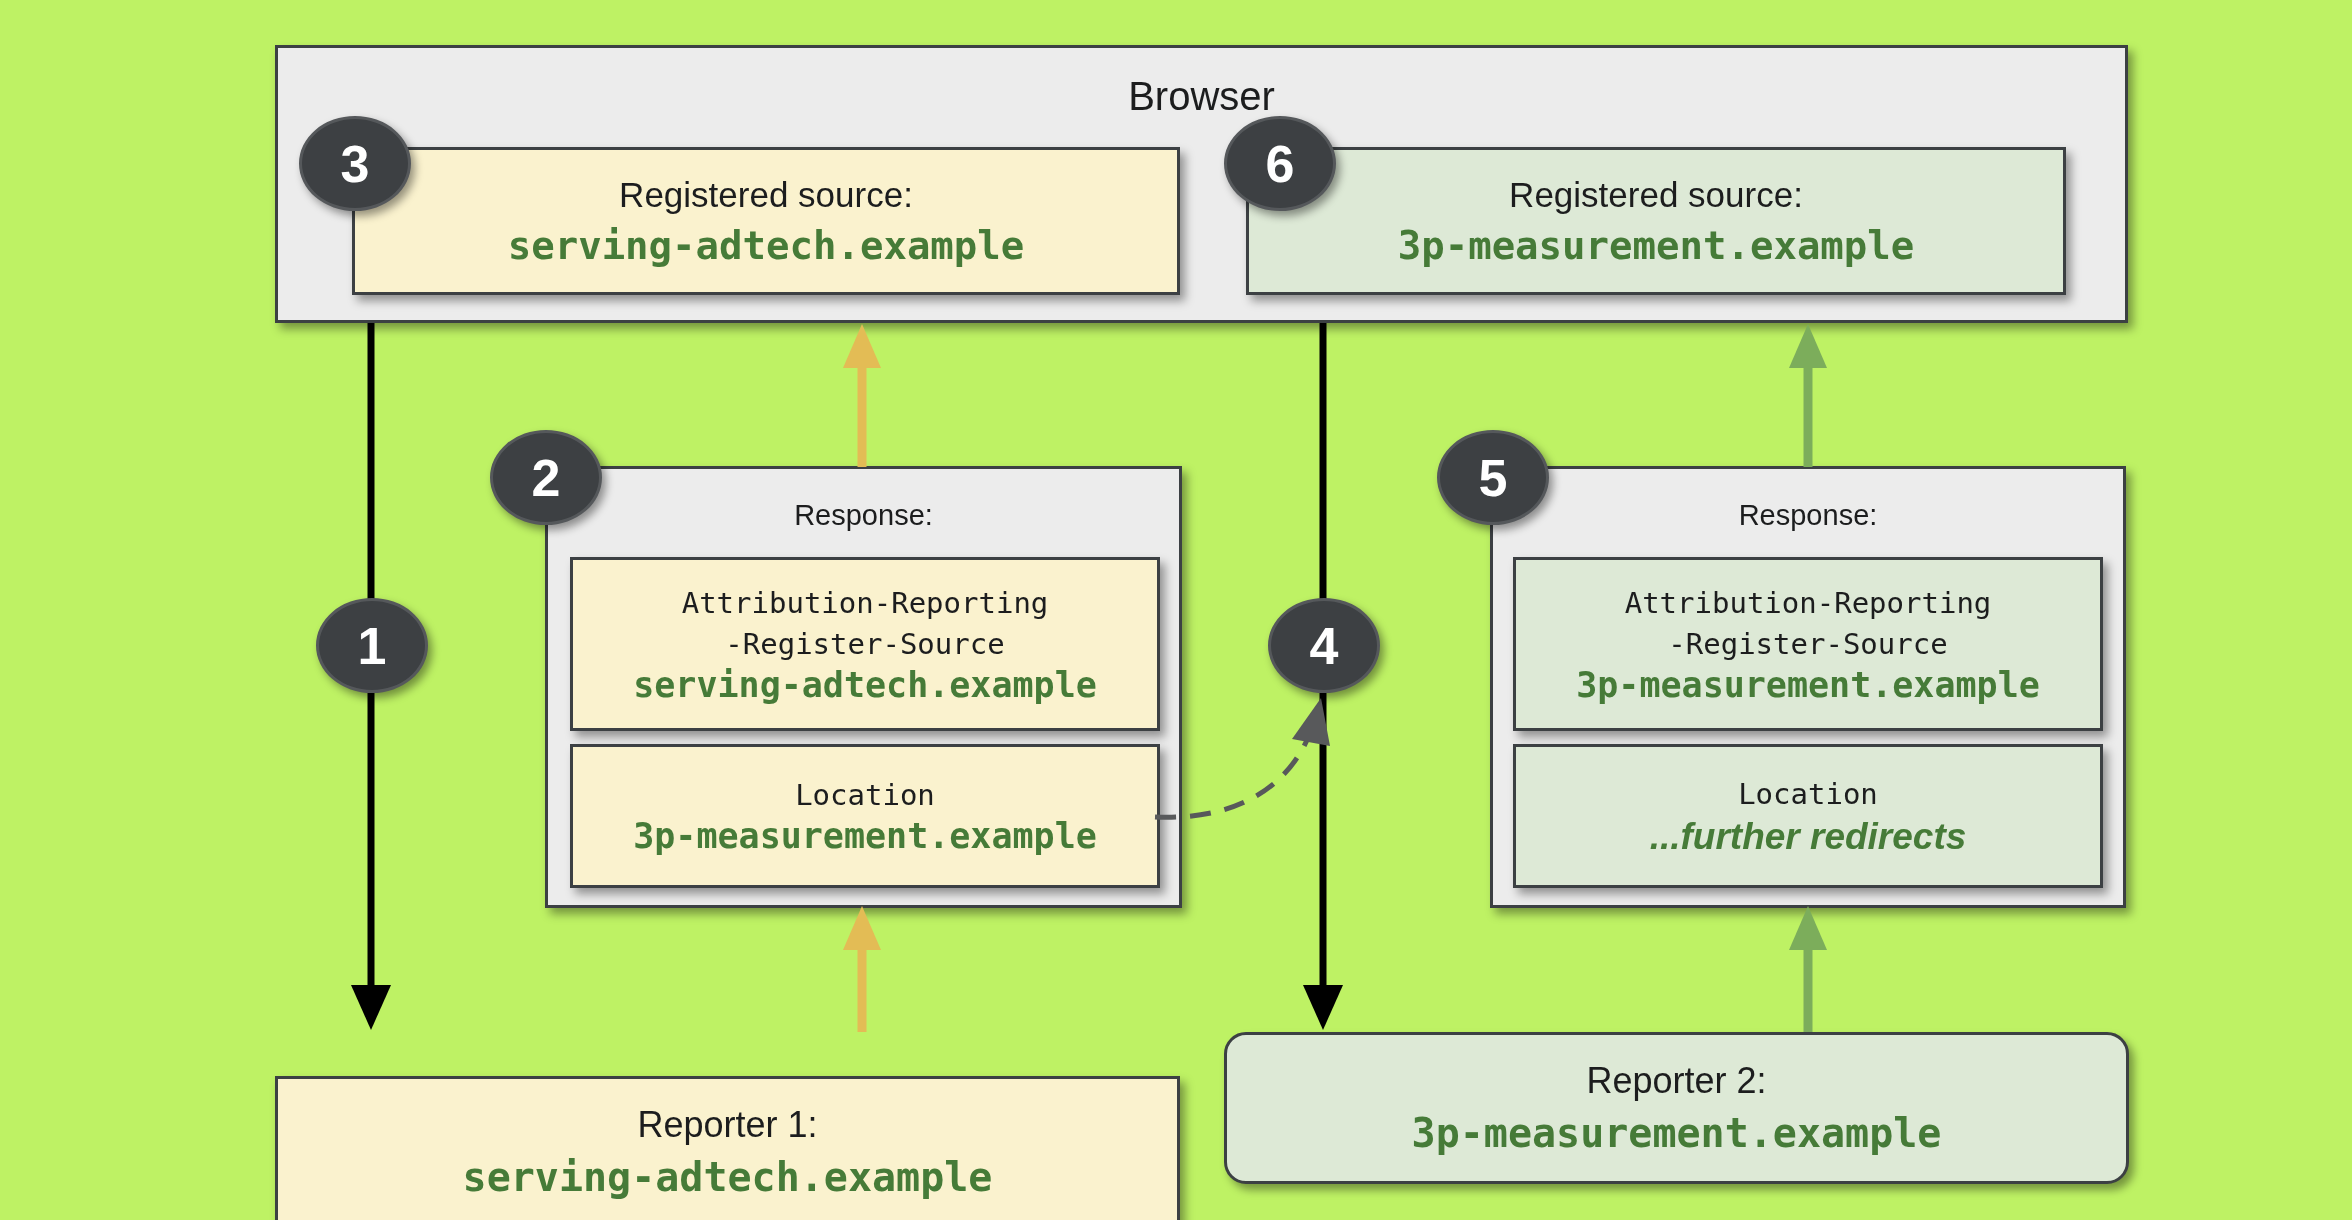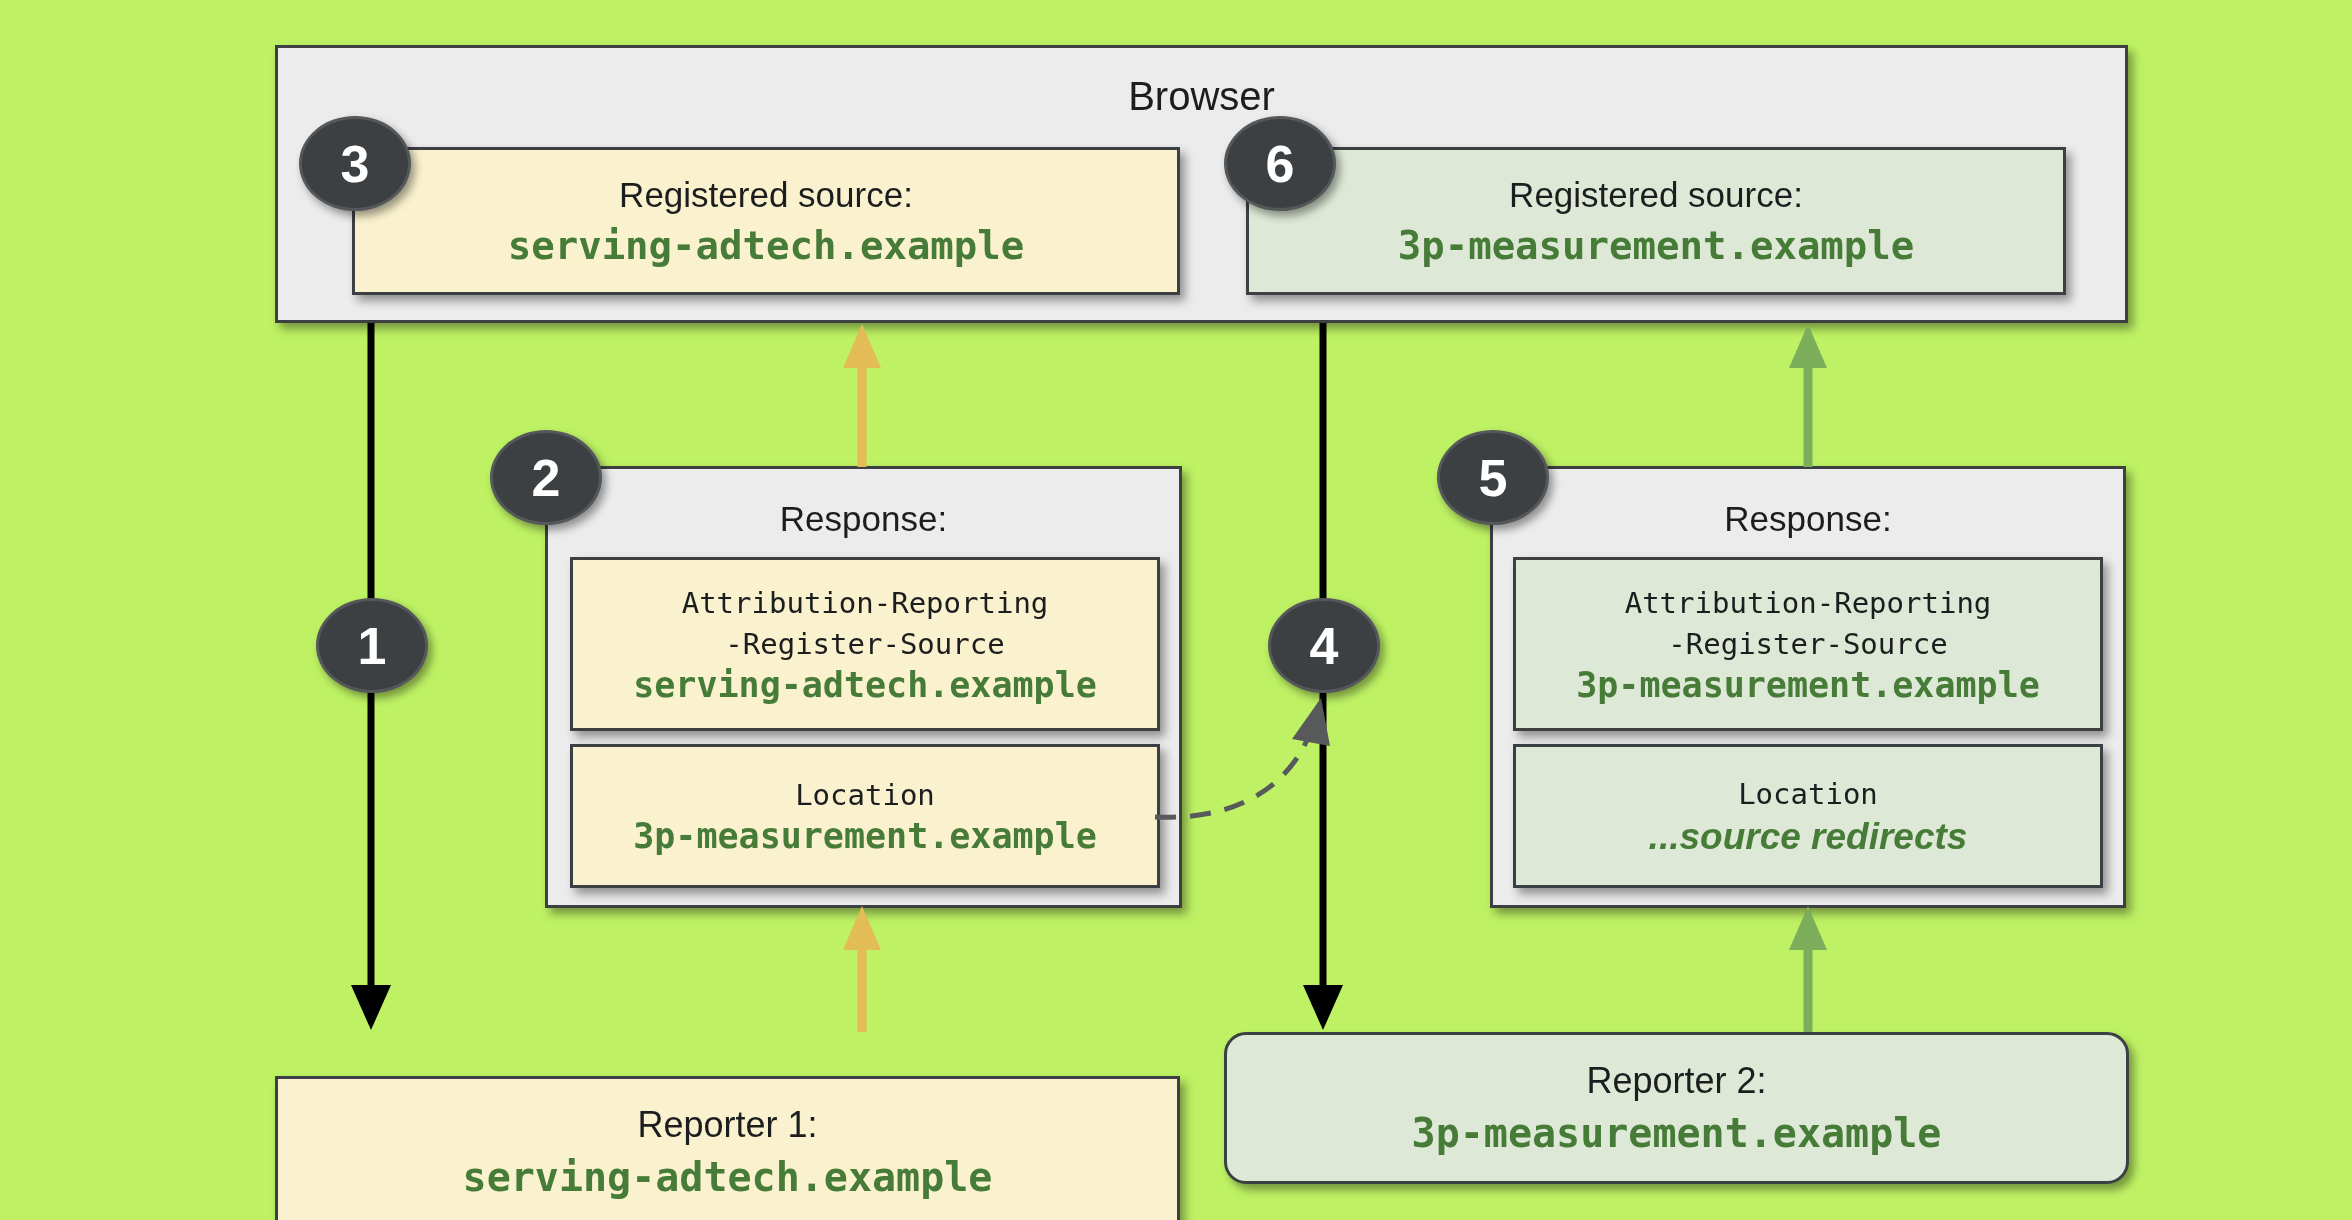--- a/index.html
+++ b/index.html
@@ -24,21 +24,21 @@
   .box{position:absolute;box-sizing:border-box;border:3px solid var(--border);}
   .shadow{box-shadow:5px 6px 9px rgba(0,0,0,0.38);}
   .panel{background:var(--panel-fill);}
   .yellow{background:var(--yellow-fill);}
   .green{background:var(--green-fill);}
   .center-col{display:flex;flex-direction:column;align-items:center;justify-content:center;text-align:left;height:100%;}
   .sans-label{font-size:35px;color:var(--text);}
   .domain{font-family:"DejaVu Sans Mono",monospace;font-size:39px;font-weight:700;color:var(--green-text);margin-top:8px;}
   .panel-title{position:absolute;left:0;right:0;text-align:center;color:var(--text);}
   .browser-title{top:26px;font-size:40px;}
-  .response-title{top:30px;font-size:35px;}
+  .response-title{top:30px;font-size:29px;}
   .code-line{font-family:"DejaVu Sans Mono",monospace;font-size:29px;line-height:41px;color:var(--text);}
   .code-domain{font-family:"DejaVu Sans Mono",monospace;font-size:35px;line-height:41px;font-weight:700;color:var(--green-text);}
   .loc-italic{font-family:"Liberation Sans",sans-serif;font-style:italic;font-weight:700;font-size:37px;line-height:44px;color:var(--green-text);}
   .badge{
     position:absolute;width:112px;height:95px;border-radius:50%;
     background:var(--badge-fill);border:3px solid var(--badge-rim);
     display:flex;align-items:center;justify-content:center;
     color:#ffffff;font-size:52px;font-weight:700;z-index:6;
     box-shadow:4px 5px 8px rgba(0,0,0,0.4);box-sizing:border-box;
     font-family:"Liberation Sans",sans-serif;
@@ -102,21 +102,21 @@
       <div class="center-col">
         <div class="code-line">Attribution-Reporting</div>
         <div class="code-line">-Register-Source</div>
         <div class="code-domain">3p-measurement.example</div>
       </div>
     </div>
 
     <div class="box green shadow" style="left:20px;top:275px;width:590px;height:144px;">
       <div class="center-col">
         <div class="code-line">Location</div>
-        <div class="loc-italic">...source redirects</div>
+        <div class="loc-italic">...further redirects</div>
       </div>
     </div>
   </div>
 
   <div class="box yellow shadow" style="left:275px;top:1032px;width:905px;height:152px;margin-top:44px;">
     <div class="center-col">
       <div class="sans-label" style="font-size:36px;">Reporter 1:</div>
       <div class="domain" style="font-size:40px;">serving-adtech.example</div>
     </div>
   </div>

